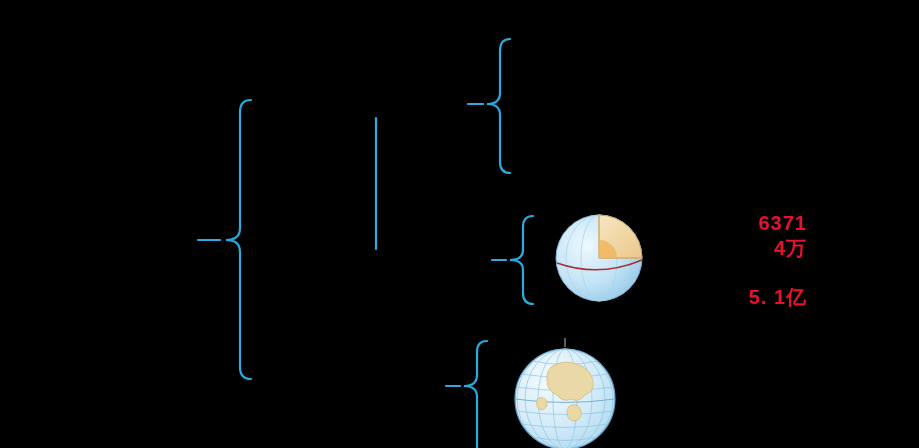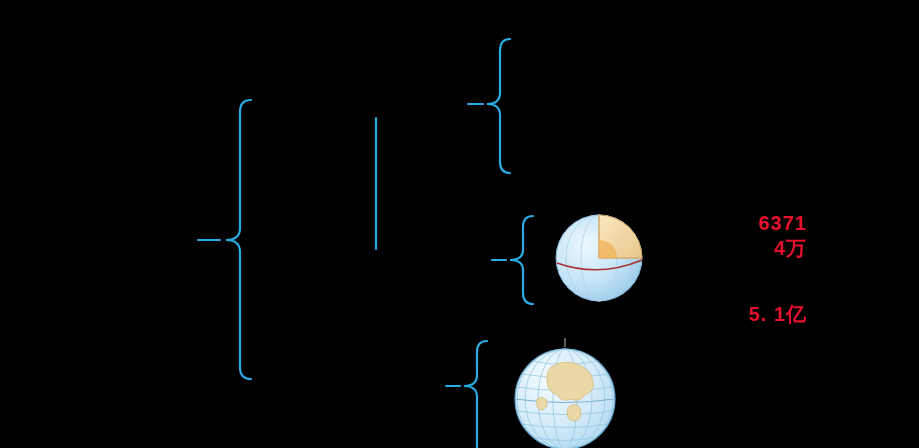--- a/index.html
+++ b/index.html
@@ -19,21 +19,21 @@
     text-align:right;
     color:#E8112D;
     font-size:20px;
     font-weight:bold;
     letter-spacing:1px;
     white-space:nowrap;
     font-family:"Liberation Sans", sans-serif;
   }
   .value-radius{top:212px;text-align:right;}
   .value-circumference{top:235px;}
-  .value-area{top:301px;}
+  .value-area{top:284px;}
   .globe-cutaway{position:absolute;left:553px;top:212px;width:92px;height:92px;}
   .globe-grid{position:absolute;left:513px;top:337px;width:104px;height:118px;}
 </style>
 </head>
 <body>
 
 <div class="canvas">
 
   <svg class="overlay" viewBox="0 0 919 448" xmlns="http://www.w3.org/2000/svg">
 

